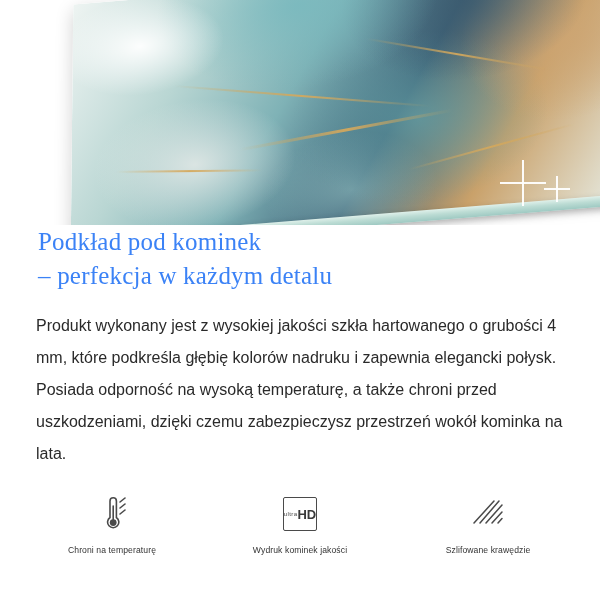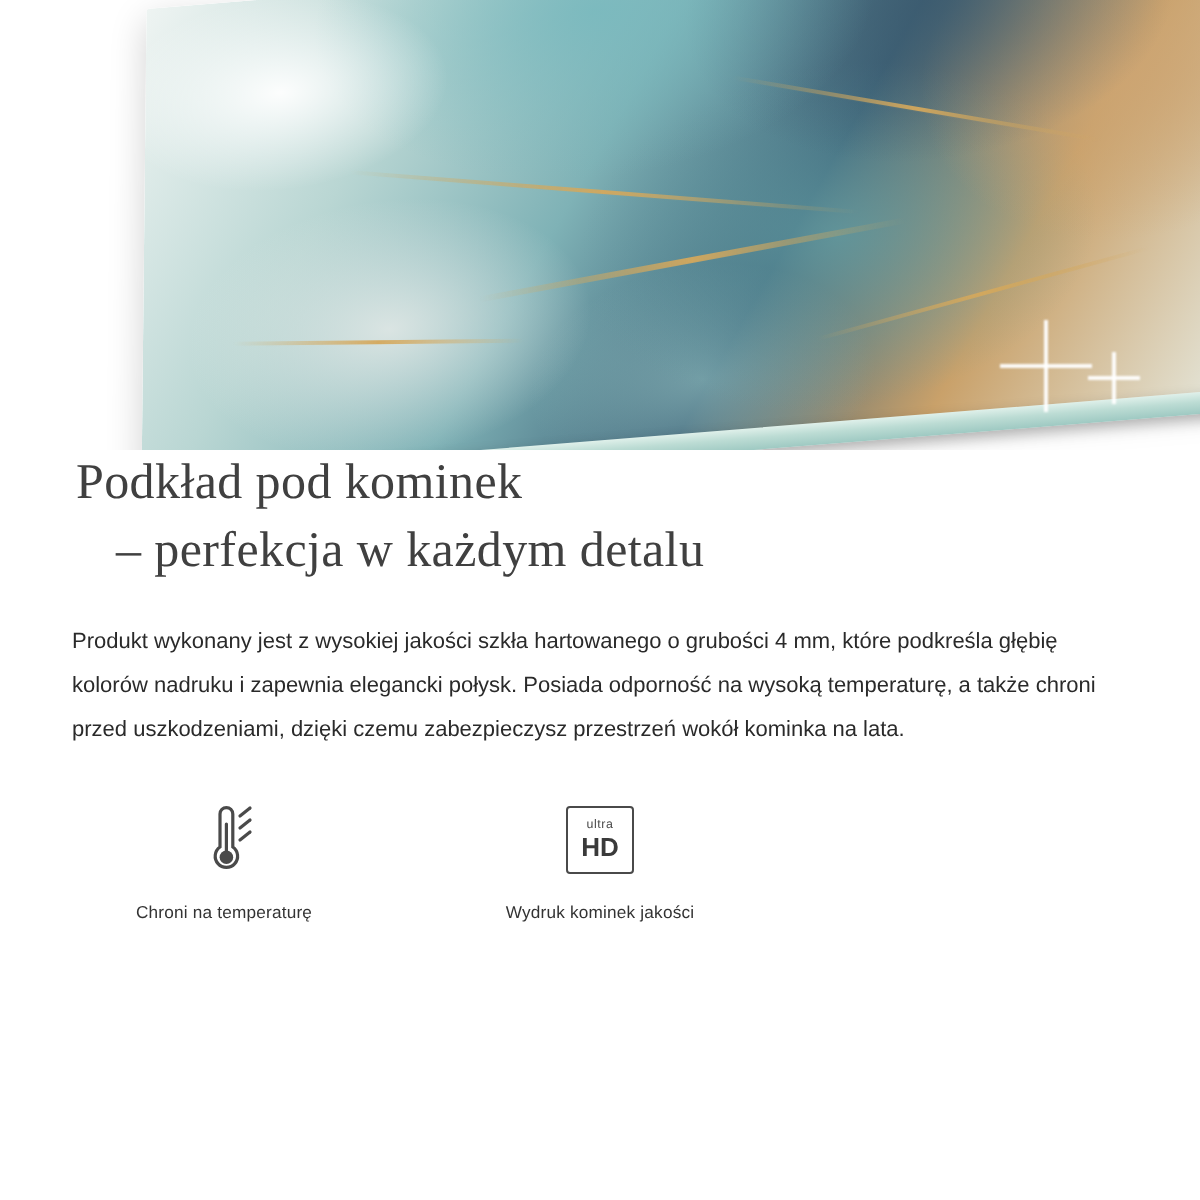--- a/index.html
+++ b/index.html
@@ -80,30 +80,30 @@
   .sp2 { left: 544px; top: 176px; width: 26px; height: 26px; }
   .sp2::before { width: 26px; }
   .sp2::after { height: 26px; }
 
   
   .content { position: absolute; left: 0; top: 225px; width: 600px; }
   .headline {
     font-family: "Liberation Serif", serif;
     font-size: 25px;
     line-height: 1.34;
-    color: #404040;
+    color: #3b82f6;
     padding: 0 38px;
     font-weight: 400;
     letter-spacing: .2px;
   }
-  .headline .l2 { display: block; margin-left: 20px; }
+  .headline .l2 { display: block; }
   .desc {
     margin-top: 18px;
     padding: 0 36px;
-    font-size: 11px;
+    font-size: 16px;
     line-height: 2.0;
     color: #2a2a2a;
     text-align: left;
   }
 
   
   .features {
     margin-top: 22px;
     padding: 0 18px;
     display: grid;
@@ -126,21 +126,21 @@
     margin-top: 9px;
     font-size: 8.6px;
     color: #333333;
     text-align: center;
     letter-spacing: .1px;
   }
   .ultrahd {
     width: 34px; height: 34px;
     border: 1.6px solid #4a4a4a;
     border-radius: 2px;
-    display: flex; flex-direction: column;
+    display: flex; flex-direction: row;
     align-items: center; justify-content: center;
     line-height: 1;
   }
   .ultrahd .u { font-size: 6.2px; color: #4a4a4a; letter-spacing: .3px; }
   .ultrahd .hd { font-size: 13px; font-weight: bold; color: #3a3a3a; margin-top: 1px; }
   svg { display: block; }
 </style>
 </head>
 <body>
 
@@ -194,17 +194,31 @@
           <div class="ultrahd">
             <span class="u">ultra</span>
             <span class="hd">HD</span>
           </div>
         </div>
         <div class="flabel">Wydruk kominek jakości</div>
       </div>
 
 
 
+      <div class="feature">
+        <div class="ficon">
+          <svg width="40" height="34" viewBox="0 0 40 34">
+            <g fill="none" stroke="#4a4a4a" stroke-width="1.5" stroke-linecap="round">
+              <path d="M6 26 L26 4"></path>
+              <path d="M12 26 L31 4"></path>
+              <path d="M18 26 L34 8"></path>
+              <path d="M24 26 L34 15"></path>
+              <path d="M30 26 L34 21.5"></path>
+            </g>
+          </svg>
+        </div>
+        <div class="flabel">Szlifowane krawędzie</div>
+      </div>
 
 
     </div>
   </div>
 </div>
 
 </body></html>

